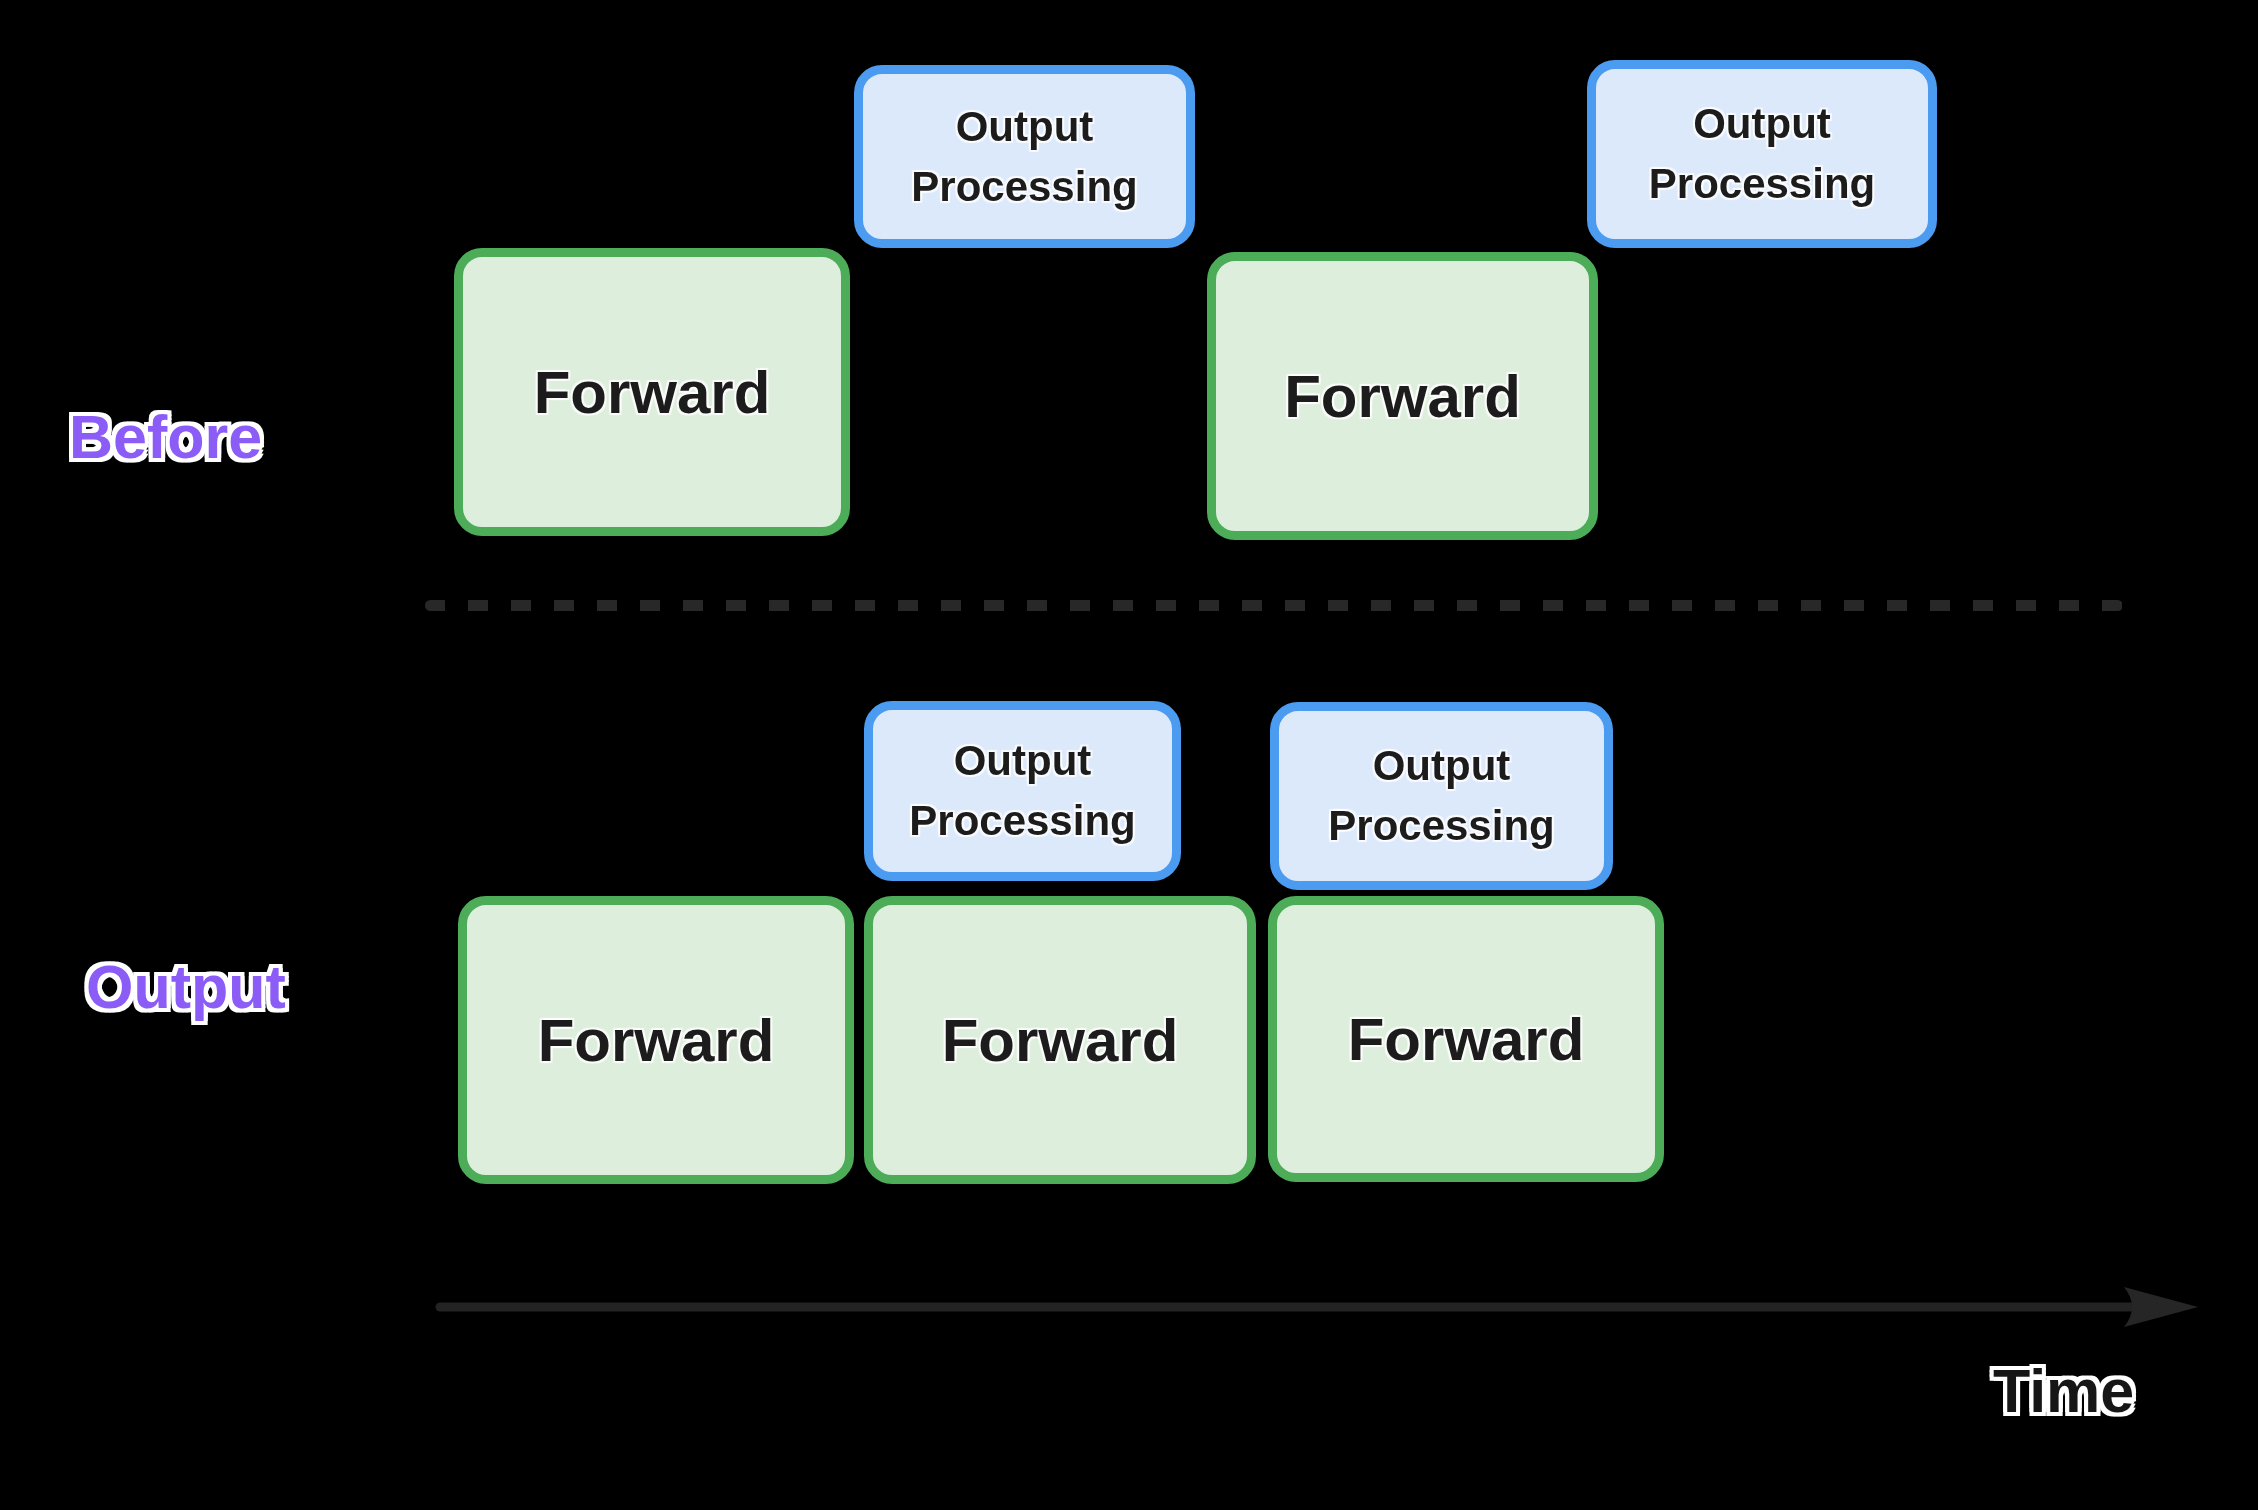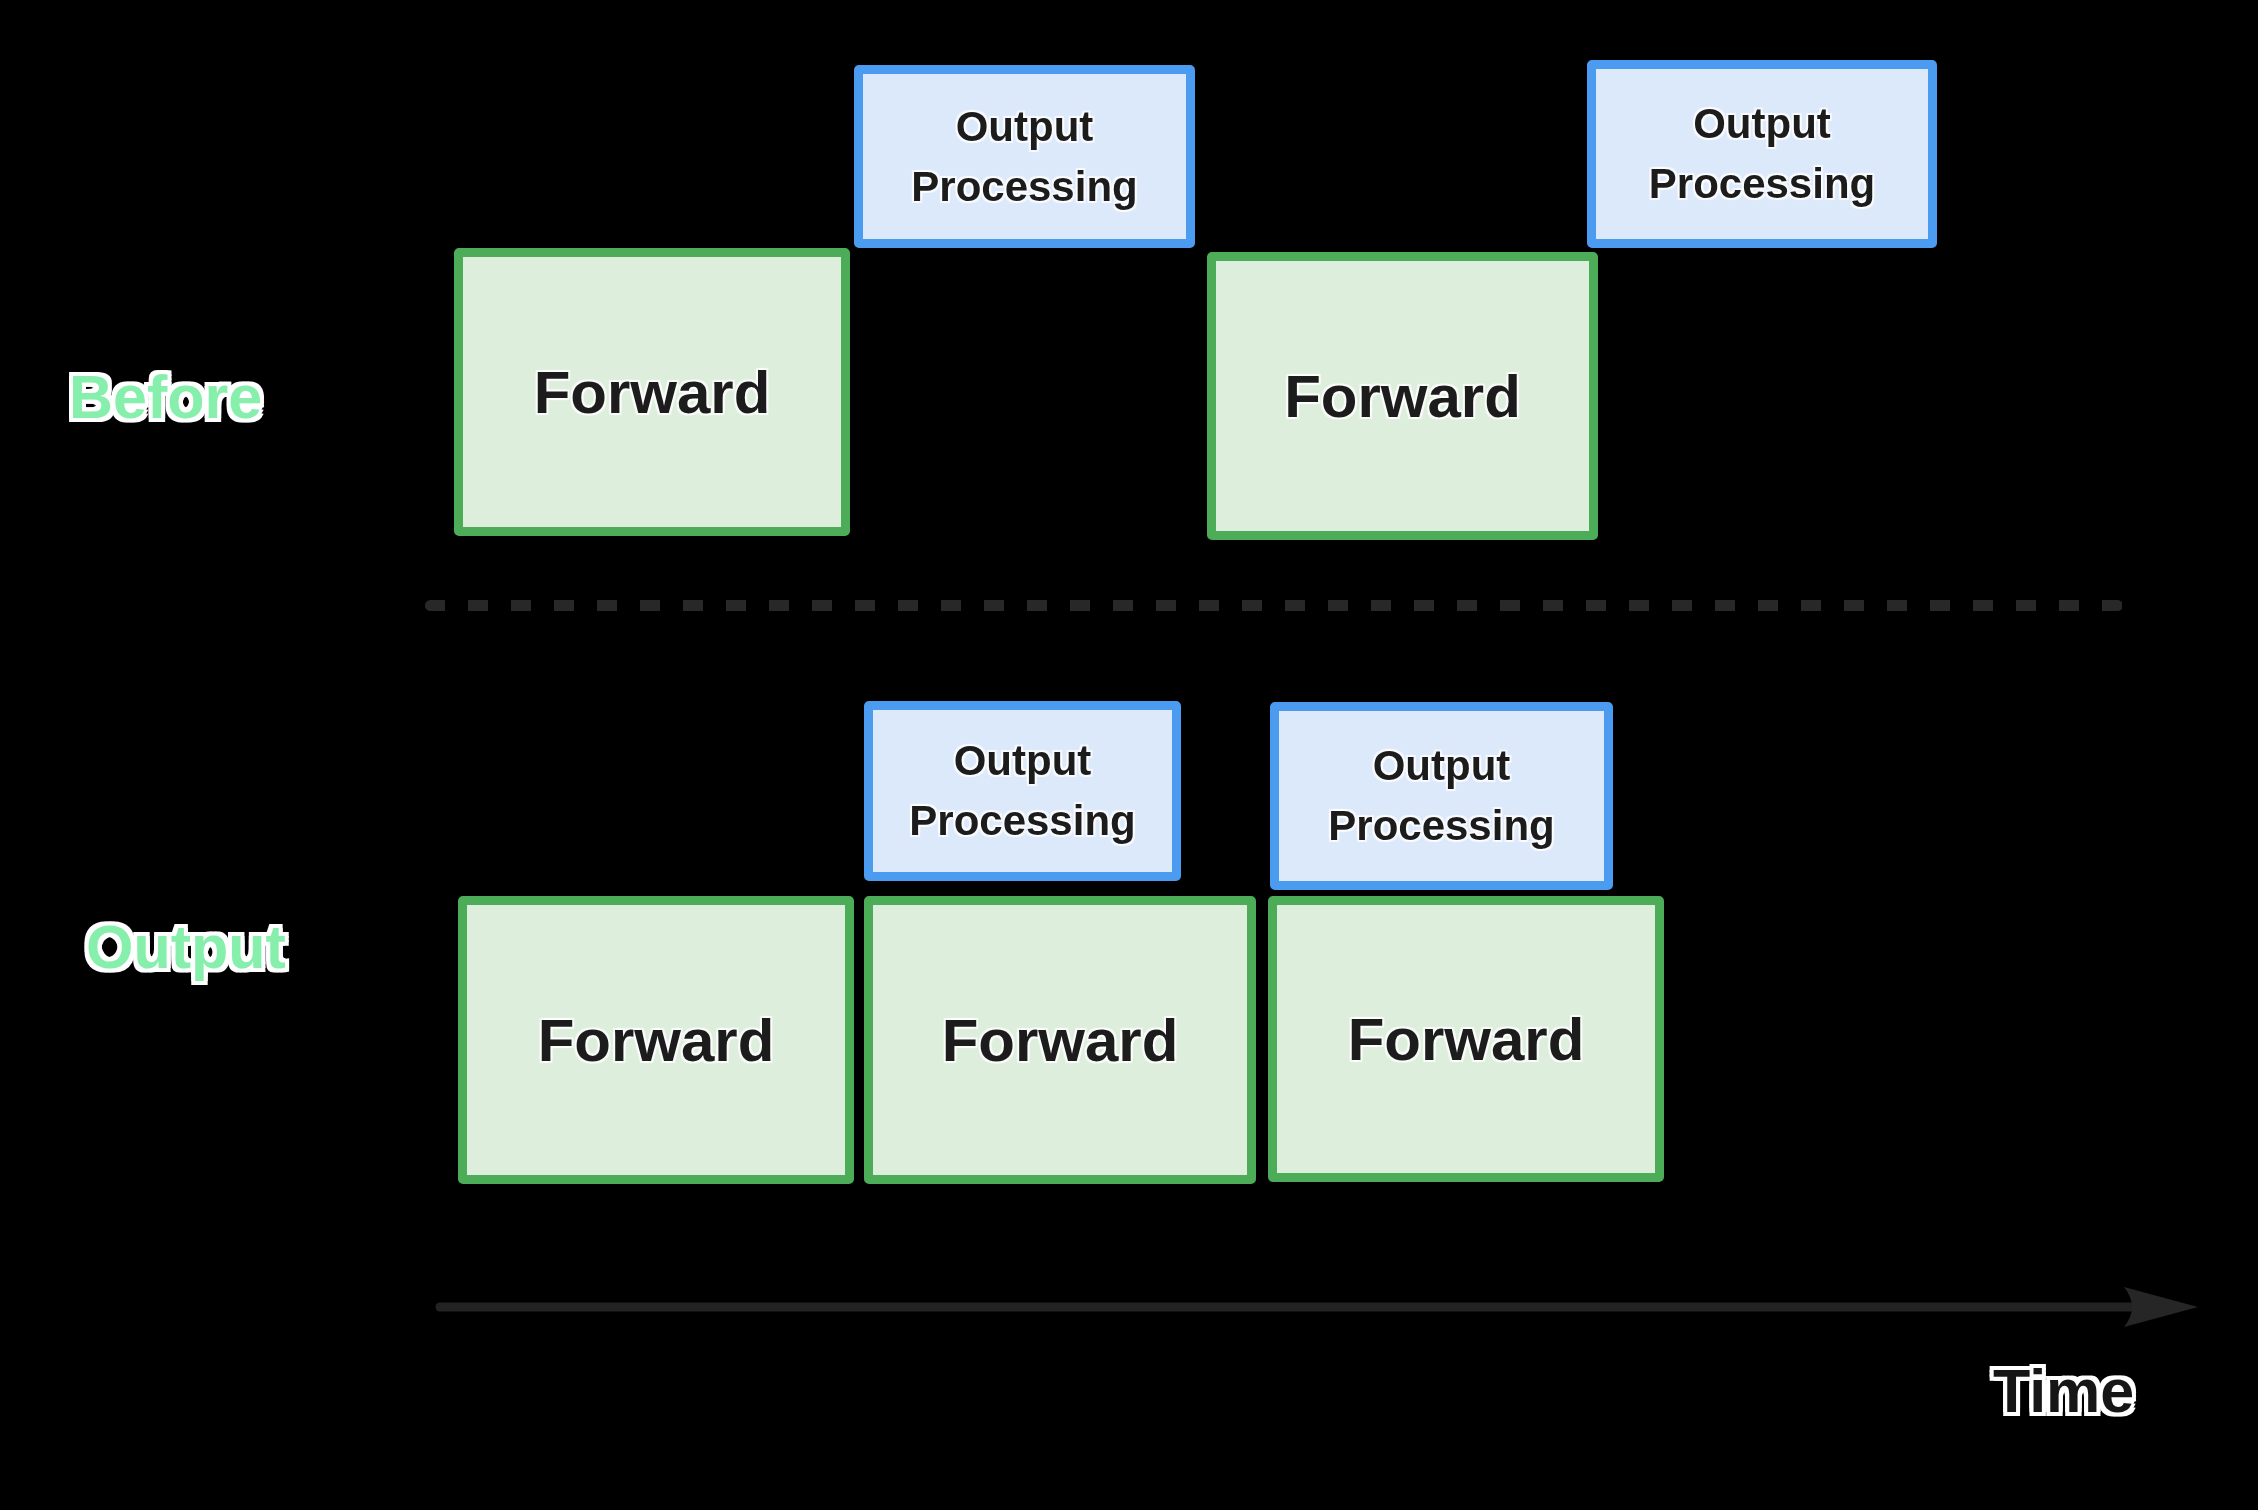--- a/index.html
+++ b/index.html
@@ -9,32 +9,33 @@
     background:var(--canvas-bg,#000);
     overflow:hidden;
     font-family:"Liberation Sans", sans-serif;
   }
   
   .row-label{
     position:absolute;
     font-size:61px;
     font-weight:700;
     letter-spacing:0px;
-    color:#86efac;
+    color:#8b5cf6;
     text-shadow:
       -4px -4px 0 #fff, 0 -4px 0 #fff, 4px -4px 0 #fff,
       -4px  0   0 #fff, 4px  0   0 #fff,
       -4px  4px 0 #fff, 0  4px 0 #fff, 4px  4px 0 #fff;
     white-space:nowrap;
+    margin-top:40px;
   }
   
   .block{
     position:absolute;
     box-sizing:border-box;
-    border-radius:5px;
+    border-radius:28px;
     display:flex;
     align-items:center;
     justify-content:center;
     text-align:center;
     font-weight:700;
     color:var(--box-text,#1c1c1c);
     text-shadow:
       -2px -2px 1px rgba(255,255,255,.75),
        2px -2px 1px rgba(255,255,255,.75),
       -2px  2px 1px rgba(255,255,255,.75),

